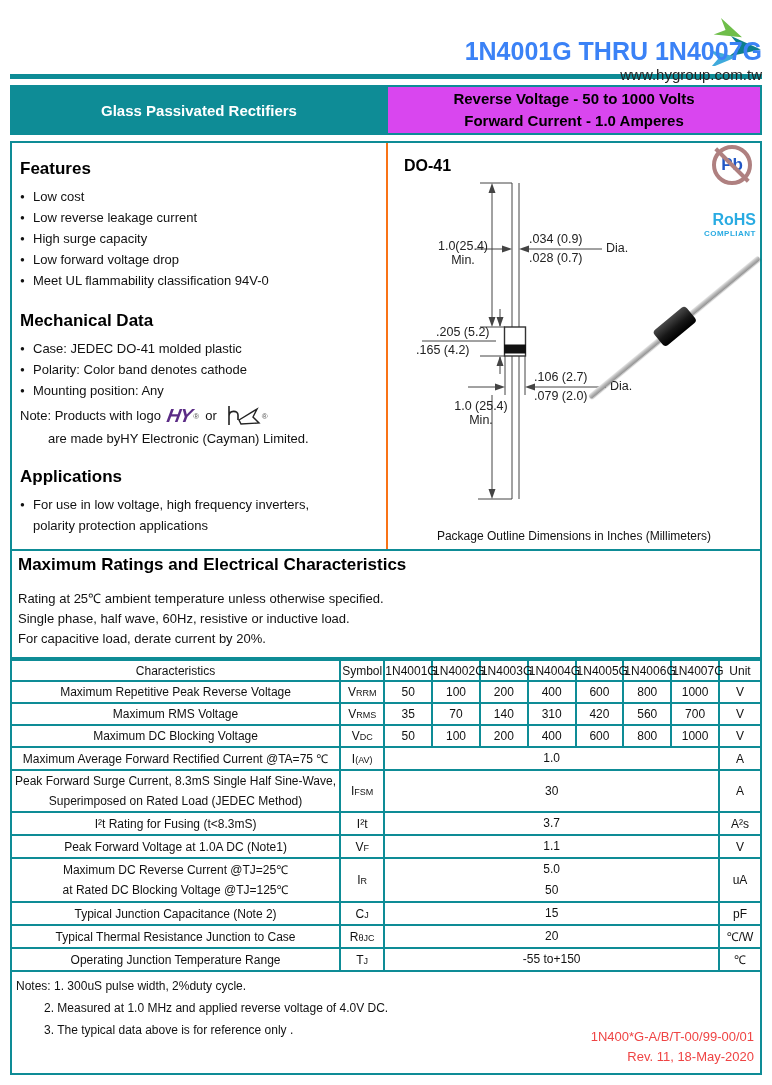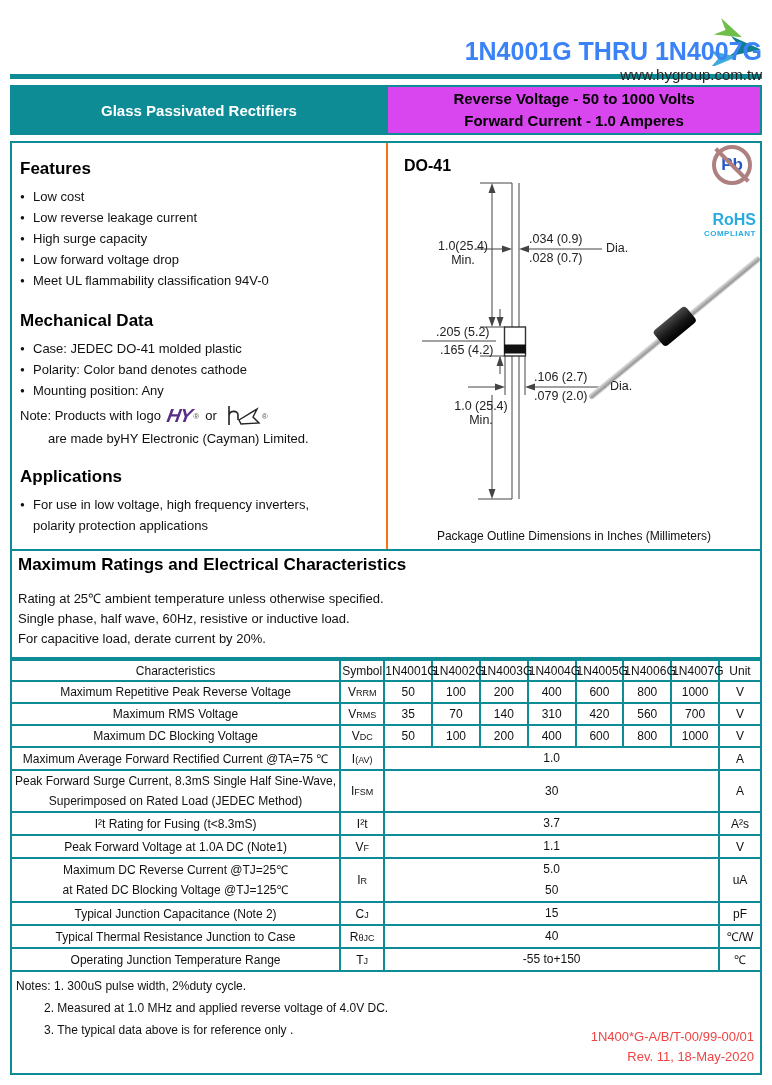--- a/index.html
+++ b/index.html
@@ -198,21 +198,21 @@
       </svg>
 
       <div class="dim c" style="left:40px; top:96px; width:70px;">
         <div>1.0(25.4)</div>
           <div>Min.</div>
       </div>
       <div class="dim" style="left:141px; top:89px;">.034 (0.9)</div>
       <div class="dim" style="left:141px; top:108px;">.028 (0.7)</div>
       <div class="dim" style="left:218px; top:98px;">Dia.</div>
       <div class="dim" style="left:36px; top:182px;margin-left:12px;">.205 (5.2)</div>
-      <div class="dim" style="left:52px; top:200px;">.165 (4.2)</div>
+      <div class="dim" style="left:28px; top:200px;">.165 (4.2)</div>
       <div class="dim" style="left:146px; top:227px;">.106 (2.7)</div>
       <div class="dim" style="left:146px; top:246px;">.079 (2.0)</div>
       <div class="dim" style="left:222px; top:236px;">Dia.</div>
       <div class="dim c" style="left:58px; top:256px; width:70px;">
         <div>1.0 (25.4)</div>
           <div>Min.</div>
       </div>
 
       <div class="pb-icon">
         <span class="pb-txt">Pb</span>
@@ -372,21 +372,21 @@
             <div>15</div>
           </td>
           <td>pF</td>
         </tr>
         <tr>
           <td class="char">
             <div>Typical Thermal Resistance Junction to Case</div>
           </td>
           <td>R<span class="sym-sub">θJC</span></td>
           <td colspan="7" class="span-val">
-            <div>40</div>
+            <div>20</div>
           </td>
           <td>℃/W</td>
         </tr>
         <tr>
           <td class="char">
             <div>Operating Junction Temperature Range</div>
           </td>
           <td>T<span class="sym-sub">J</span></td>
           <td colspan="7" class="span-val">
             <div>-55 to+150</div>

